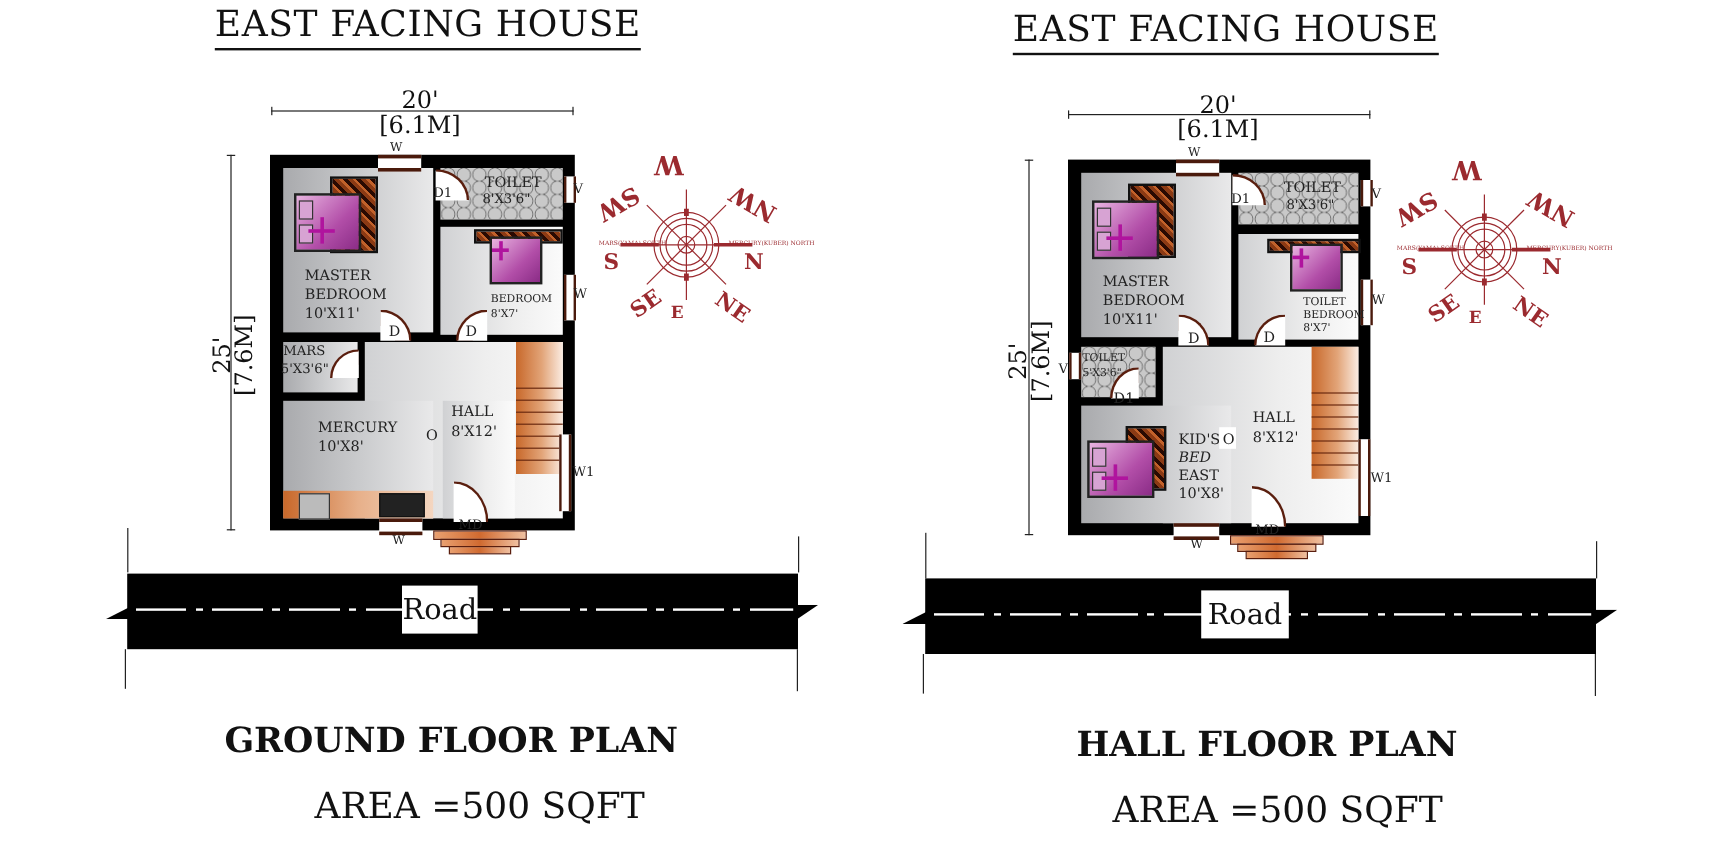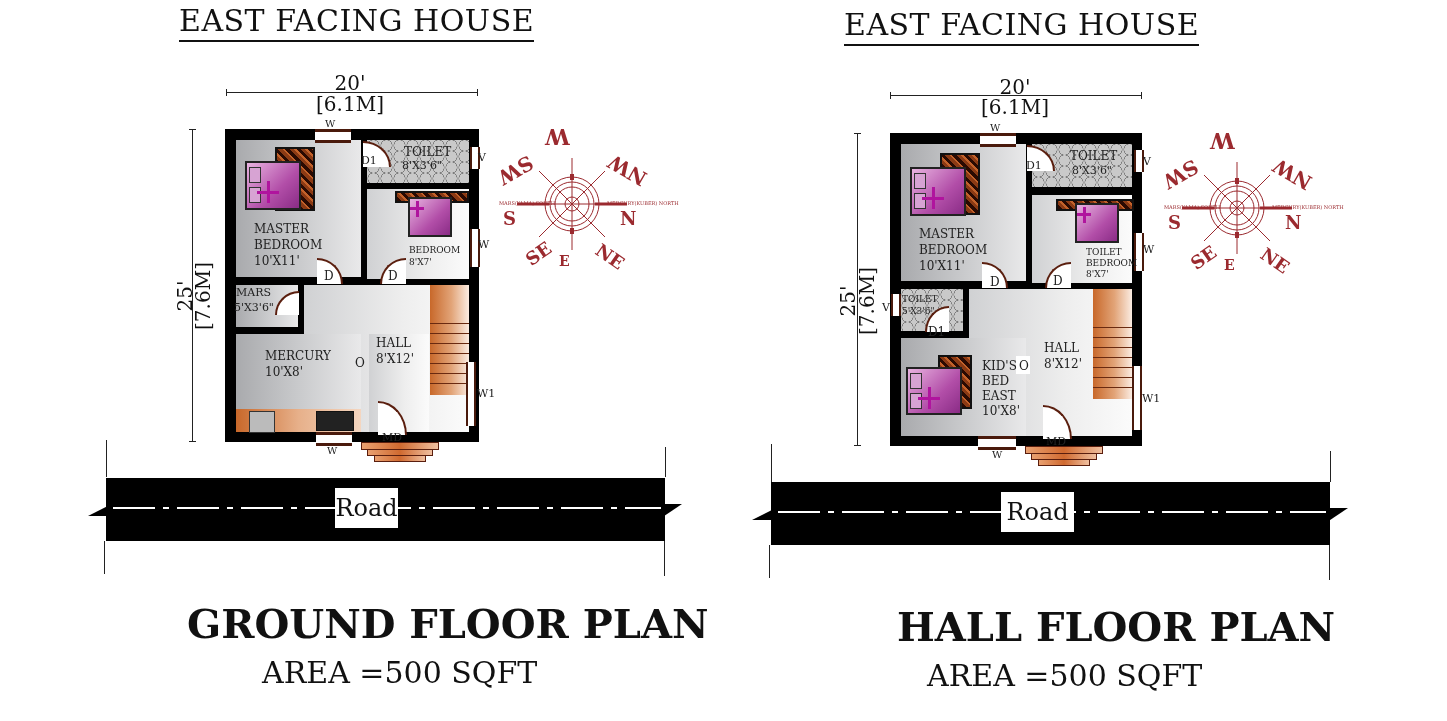--- a/index.html
+++ b/index.html
@@ -29,21 +29,21 @@
   .counter{position:absolute;background:linear-gradient(90deg,#c8682a 0%,#e7b08a 50%,#f4d6c0 100%);}
   .steps{position:absolute;background:linear-gradient(90deg,#e9a070,#d06a30,#f0c0a0);border:1px solid #5a1e0e;}
   .bed{position:absolute;background:linear-gradient(135deg,#e8b3e0 0%,#b24ea8 60%,#8a2c86 100%);border:2px solid #222;}
   .bed .pillow{position:absolute;background:#d7a3d3;border:1px solid #333;}
   .bed .cross-v{position:absolute;width:3px;background:#b0149e;}
   .bed .cross-h{position:absolute;height:3px;background:#b0149e;}
   .furn{position:absolute;background:repeating-linear-gradient(45deg,#2a0a02 0 3px,#8b3a14 3px 6px,#c2612a 6px 8px);border:2px solid #111;}
   .road{position:absolute;background:#000;}
   .road-dash{position:absolute;height:2px;background:repeating-linear-gradient(90deg,#fff 0 42px,transparent 42px 50px,#fff 50px 56px,transparent 56px 64px);}
   .road-label{position:absolute;background:#fff;font-family:"DejaVu Serif",serif;font-size:24px;line-height:34px;text-align:center;color:#111;}
-  .plan-title{position:absolute;font-family:"DejaVu Serif",serif;font-weight:bold;font-size:40px;white-space:nowrap;}
+  .plan-title{position:absolute;font-family:"DejaVu Serif",serif;font-weight:bold;font-size:29px;white-space:nowrap;}
   .area{position:absolute;font-family:"DejaVu Serif",serif;font-size:30px;white-space:nowrap;}
   .compass{position:absolute;}
   .compass-letter{position:absolute;font-family:"DejaVu Serif",serif;font-weight:bold;color:#9b2a2f;white-space:nowrap;}
   .compass-small{position:absolute;font-family:"DejaVu Serif",serif;font-size:5px;color:#9b2a2f;white-space:nowrap;}
 </style>
 </head>
 <body>
 
 <div>
   <div class="abs title" style="left:179px;top:2px;">EAST FACING HOUSE</div>
@@ -270,21 +270,21 @@
   <div class="lbl sm" style="left:1086px;top:258px;">BEDROOM</div>
   <div class="lbl sm" style="left:1086px;top:269px;">8'X7'</div>
   <div class="lbl" style="left:1143px;top:242px;">W</div>
   <div class="lbl md" style="left:990px;top:274px;">D</div>
   <div class="lbl md" style="left:1053px;top:273px;">D</div>
   <div class="lbl sm" style="left:902px;top:294px;">TOILET</div>
   <div class="lbl sm" style="left:902px;top:306px;">5'X3'6"</div>
   <div class="lbl" style="left:882px;top:300px;">V</div>
   <div class="lbl md" style="left:928px;top:324px;">D1</div>
   <div class="lbl md" style="left:982px;top:358px;">KID'S</div>
-  <div class="lbl md" style="left:982px;top:373px;">BED</div>
+  <div class="lbl md" style="left:982px;top:373px;font-style:italic;">BED</div>
   <div class="lbl md" style="left:982px;top:388px;">EAST</div>
   <div class="lbl md" style="left:982px;top:403px;">10'X8'</div>
   <div class="lbl md" style="left:1019px;top:358px;">O</div>
   <div class="lbl md" style="left:1044px;top:340px;">HALL</div>
   <div class="lbl md" style="left:1044px;top:356px;">8'X12'</div>
   <div class="lbl" style="left:1142px;top:391px;">W1</div>
   <div class="lbl" style="left:1046px;top:434px;">MD</div>
   <div class="lbl" style="left:992px;top:447px;font-size:10px;">W</div>
 
   <div class="abs vline" style="left:771px;top:444px;height:38px;"></div>

